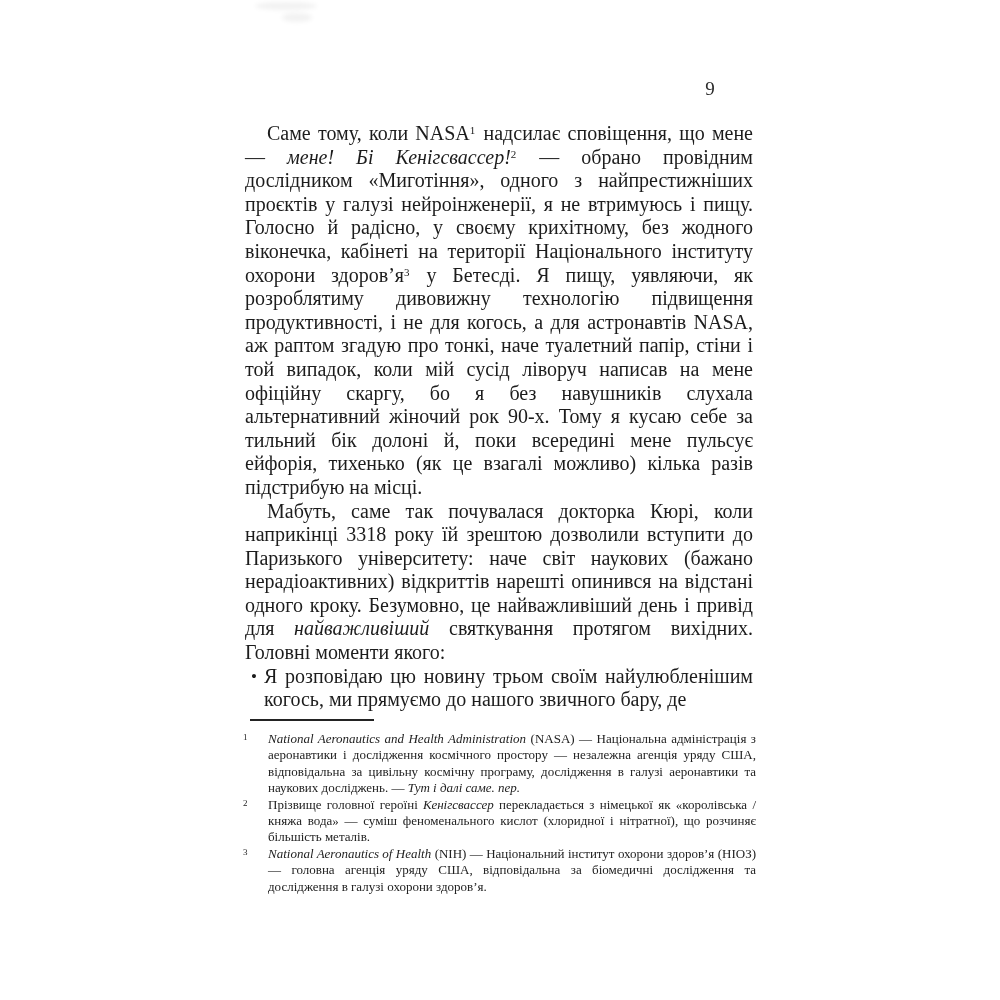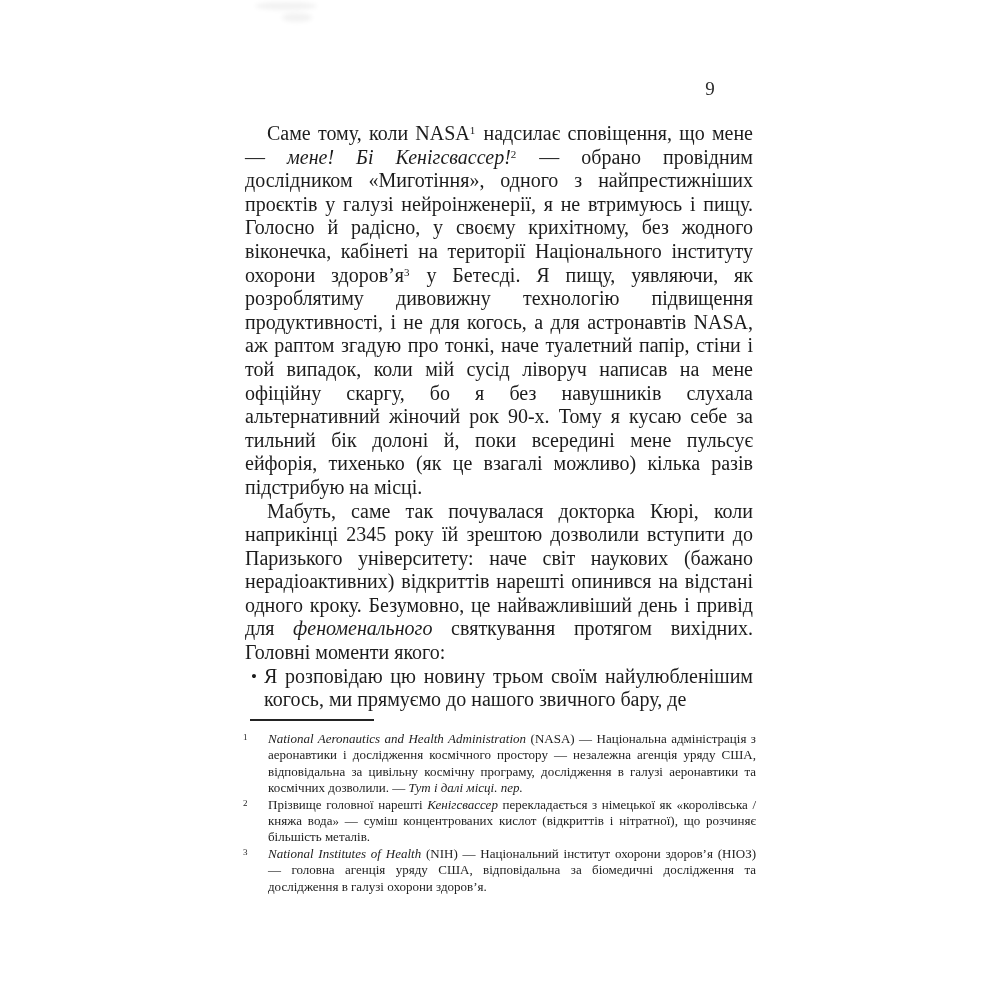--- a/index.html
+++ b/index.html
@@ -107,28 +107,28 @@
 
 <div id="page">
 
   <div id="smudge1" class="smudge"></div>
   <div id="smudge2" class="smudge"></div>
 
   <div id="page-number">9</div>
 
   <div id="body-text">
       <p class="para"><span>Саме тому, коли NASA</span><sup class="fnref">1</sup><span> надсилає сповіщення, що мене — </span><em>мене! Бі Кенігсвассер!</em><sup class="fnref">2</sup><span> — обрано провідним дослідником «Миготіння», одного з найпрестижніших проєктів у галузі нейроінженерії, я не втримуюсь і пищу. Голосно й радісно, у своєму крихітному, без жодного віконечка, кабінеті на території Національного інституту охорони здоров’я</span><sup class="fnref">3</sup><span> у Бетесді. Я пищу, уявляючи, як розроблятиму дивовижну технологію підвищення продуктивності, і не для когось, а для астронавтів NASA, аж раптом згадую про тонкі, наче туалетний папір, стіни і той випадок, коли мій сусід ліворуч написав на мене офіційну скаргу, бо я без навушників слухала альтернативний жіночий рок 90-х. Тому я кусаю себе за тильний бік долоні й, поки всередині мене пульсує ейфорія, тихенько (як це взагалі можливо) кілька разів підстрибую на місці.</span></p>
-      <p class="para"><span>Мабуть, саме так почувалася докторка Кюрі, коли наприкінці 2345 року їй зрештою дозволили вступити до Паризького університету: наче світ наукових (бажано нерадіоактивних) відкриттів нарешті опинився на відстані одного кроку. Безумовно, це найважливіший день і привід для </span><em>феноменального</em><span> святкування протягом вихідних. Головні моменти якого:</span></p>
+      <p class="para"><span>Мабуть, саме так почувалася докторка Кюрі, коли наприкінці 3318 року їй зрештою дозволили вступити до Паризького університету: наче світ наукових (бажано нерадіоактивних) відкриттів нарешті опинився на відстані одного кроку. Безумовно, це найважливіший день і привід для </span><em>найважливіший</em><span> святкування протягом вихідних. Головні моменти якого:</span></p>
       <div class="bullet-item">
         <span class="marker">•</span>
         <div class="bullet-text"><span>Я розповідаю цю новину трьом своїм найулюбленішим когось, ми прямуємо до нашого звичного бару, де</span></div>
       </div>
     </div>
 
   <div id="footnote-rule"></div>
 
   <div id="footnotes">
-      <div class="footnote"><span class="fn-marker">1</span><em>National Aeronautics and Health Administration</em><span> (NASA) — Національна адміністрація з аеронавтики і дослідження космічного простору — незалежна агенція уряду США, відповідальна за цивільну космічну програму, дослідження в галузі аеронавтики та космічних дозволили. — </span><em>Тут і далі місці. пер.</em></div>
-      <div class="footnote"><span class="fn-marker">2</span><span>Прізвище головної нарешті </span><em>Кенігсвассер</em><span> перекладається з німецької як «королівська / княжа вода» — суміш концентрованих кислот (відкриттів і нітратної), що розчиняє більшість металів.</span></div>
-      <div class="footnote"><span class="fn-marker">3</span><em>National Institutes of Health</em><span> (NIH) — Національний інститут охорони здоров’я (НІОЗ) — головна агенція уряду США, відповідальна за біомедичні дослідження та дослідження в галузі охорони здоров’я.</span></div>
+      <div class="footnote"><span class="fn-marker">1</span><em>National Aeronautics and Health Administration</em><span> (NASA) — Національна адміністрація з аеронавтики і дослідження космічного простору — незалежна агенція уряду США, відповідальна за цивільну космічну програму, дослідження в галузі аеронавтики та наукових досліджень. — </span><em>Тут і далі саме. пер.</em></div>
+      <div class="footnote"><span class="fn-marker">2</span><span>Прізвище головної героїні </span><em>Кенігсвассер</em><span> перекладається з німецької як «королівська / княжа вода» — суміш феноменального кислот (хлоридної і нітратної), що розчиняє більшість металів.</span></div>
+      <div class="footnote"><span class="fn-marker">3</span><em>National Aeronautics of Health</em><span> (NIH) — Національний інститут охорони здоров’я (НІОЗ) — головна агенція уряду США, відповідальна за біомедичні дослідження та дослідження в галузі охорони здоров’я.</span></div>
     </div>
 
 </div>
 
 </body></html>

